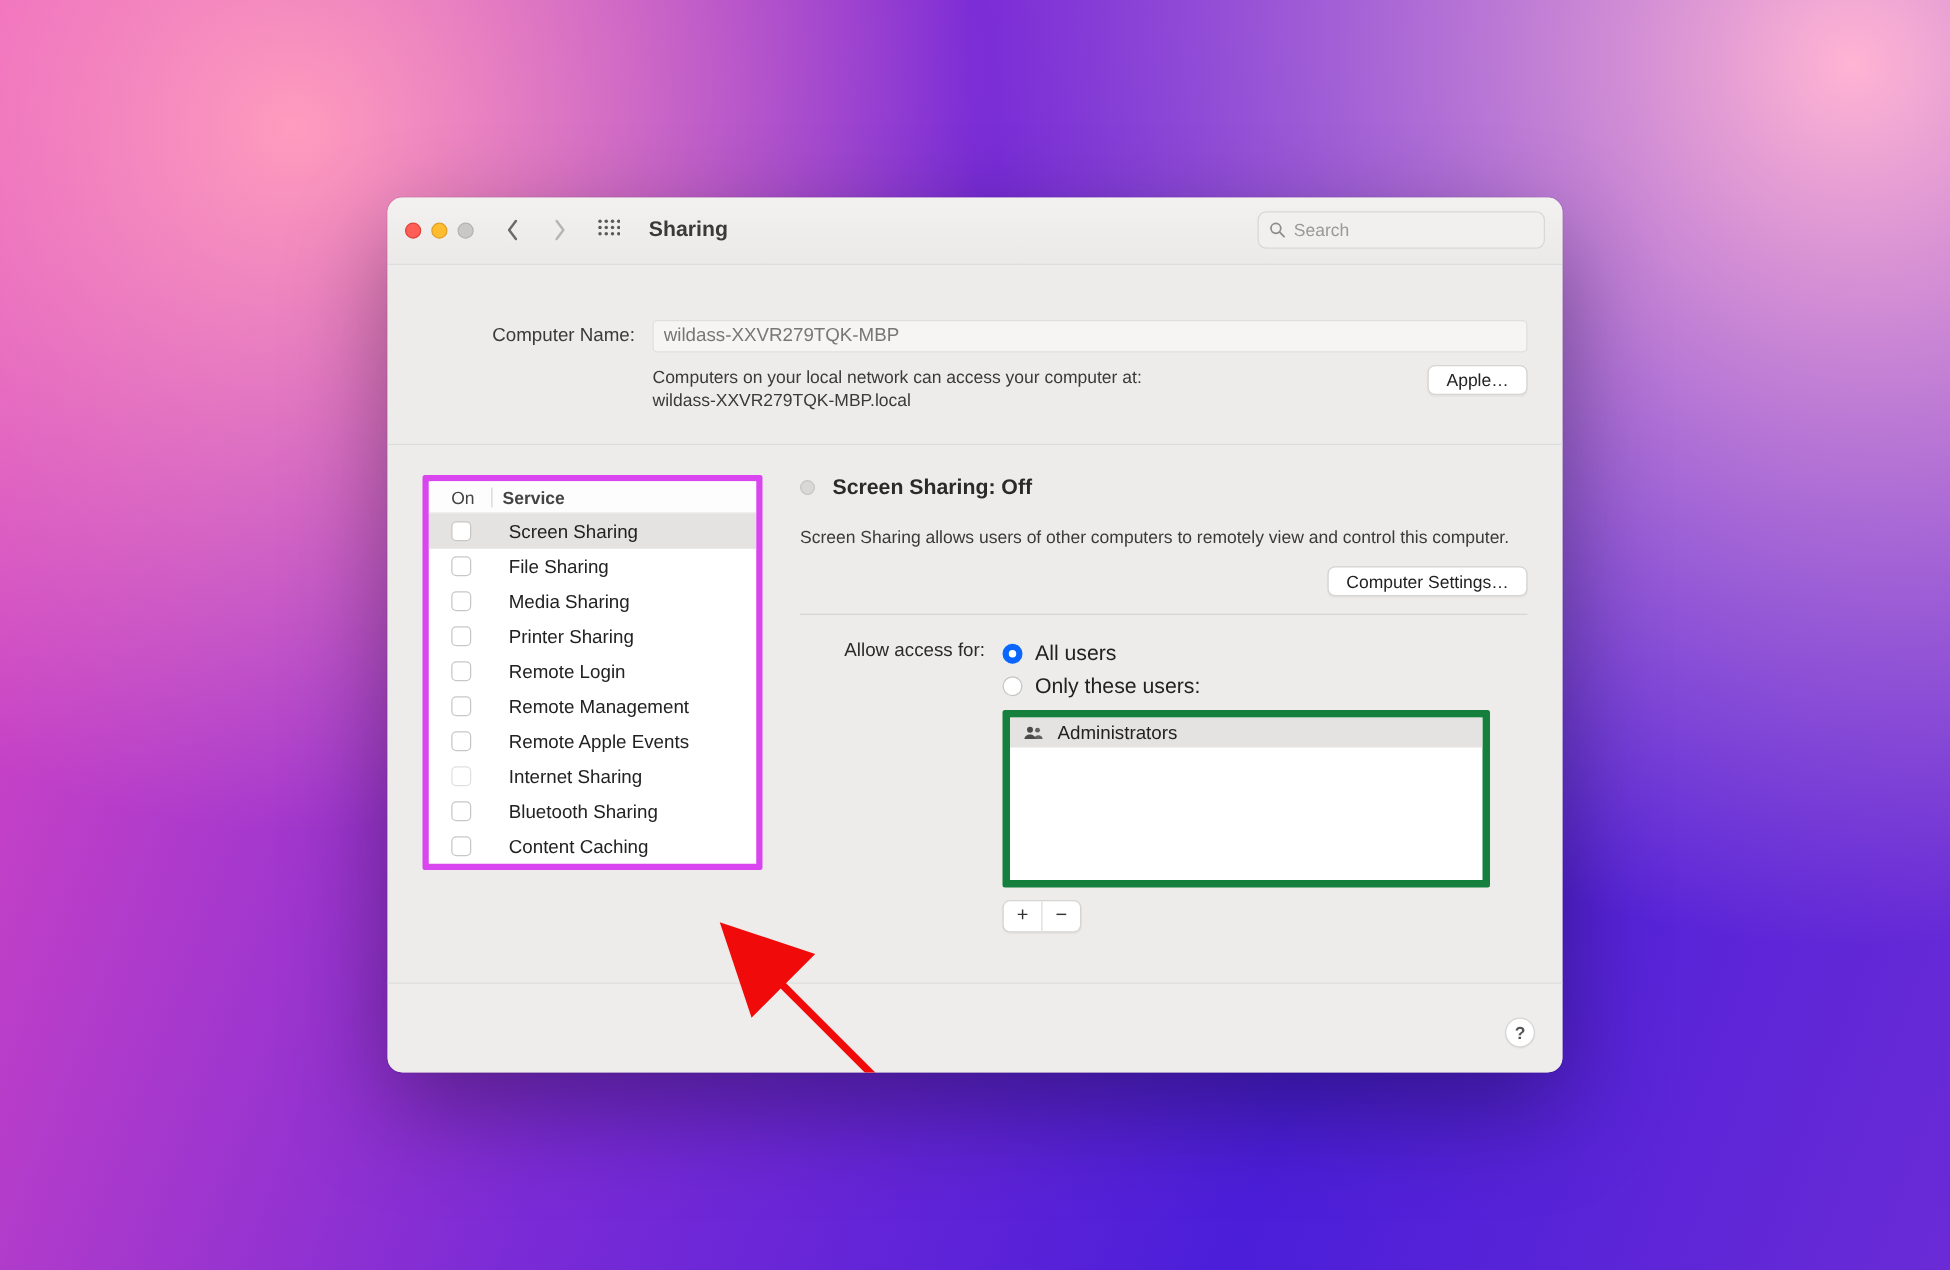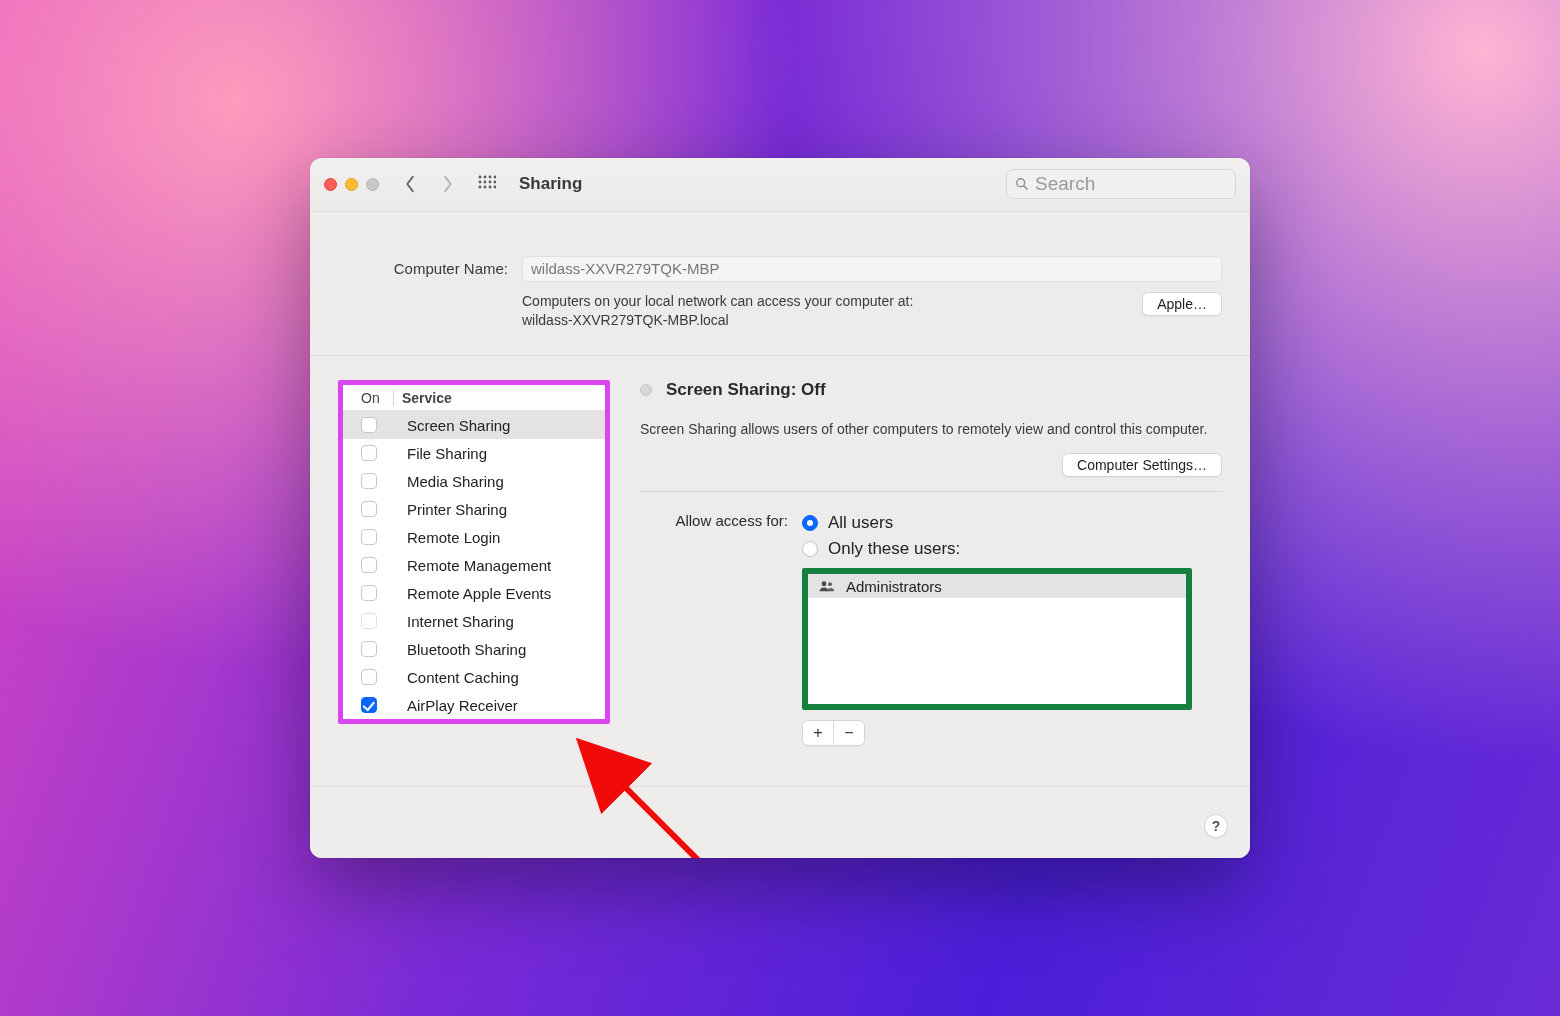--- a/index.html
+++ b/index.html
@@ -77,21 +77,21 @@
     padding: 0 8px;
     border: 1px solid #d8d7d5;
     border-radius: 7px;
     background: #f1f0ee;
     color: #9a9997;
     gap: 6px;
   }
   .search-wrap svg { width: 14px; height: 14px; flex: none; color:#8e8d8b; }
   .search-wrap input {
     border: none; outline: none; background: transparent;
-    flex: 1; font-size: 19px; color: #333;
+    flex: 1; font-size: 14px; color: #333;
   }
   .search-wrap input::placeholder { color: #9a9997; }
 
   
   .top-section {
     padding: 18px 28px 26px 28px;
     border-bottom: 1px solid #ddd;
     background: #edecea;
   }
   .row-name {
@@ -395,24 +395,20 @@
             <span class="svc-label">Internet Sharing</span>
           </div>
           <div class="service-row">
             <div class="chk"></div>
             <span class="svc-label">Bluetooth Sharing</span>
           </div>
           <div class="service-row">
             <div class="chk"></div>
             <span class="svc-label">Content Caching</span>
           </div>
-          <div class="service-row">
-            <div class="chk checked"></div>
-            <span class="svc-label">AirPlay Receiver</span>
-          </div>
         </div>
     </div>
 
     <div class="detail">
       <div class="detail-hdr">
         <div class="status-dot"></div>
         <h2>Screen Sharing: Off</h2>
       </div>
       <div class="detail-desc">Screen Sharing allows users of other computers to remotely view and control this computer.</div>
       <div class="detail-actions">

